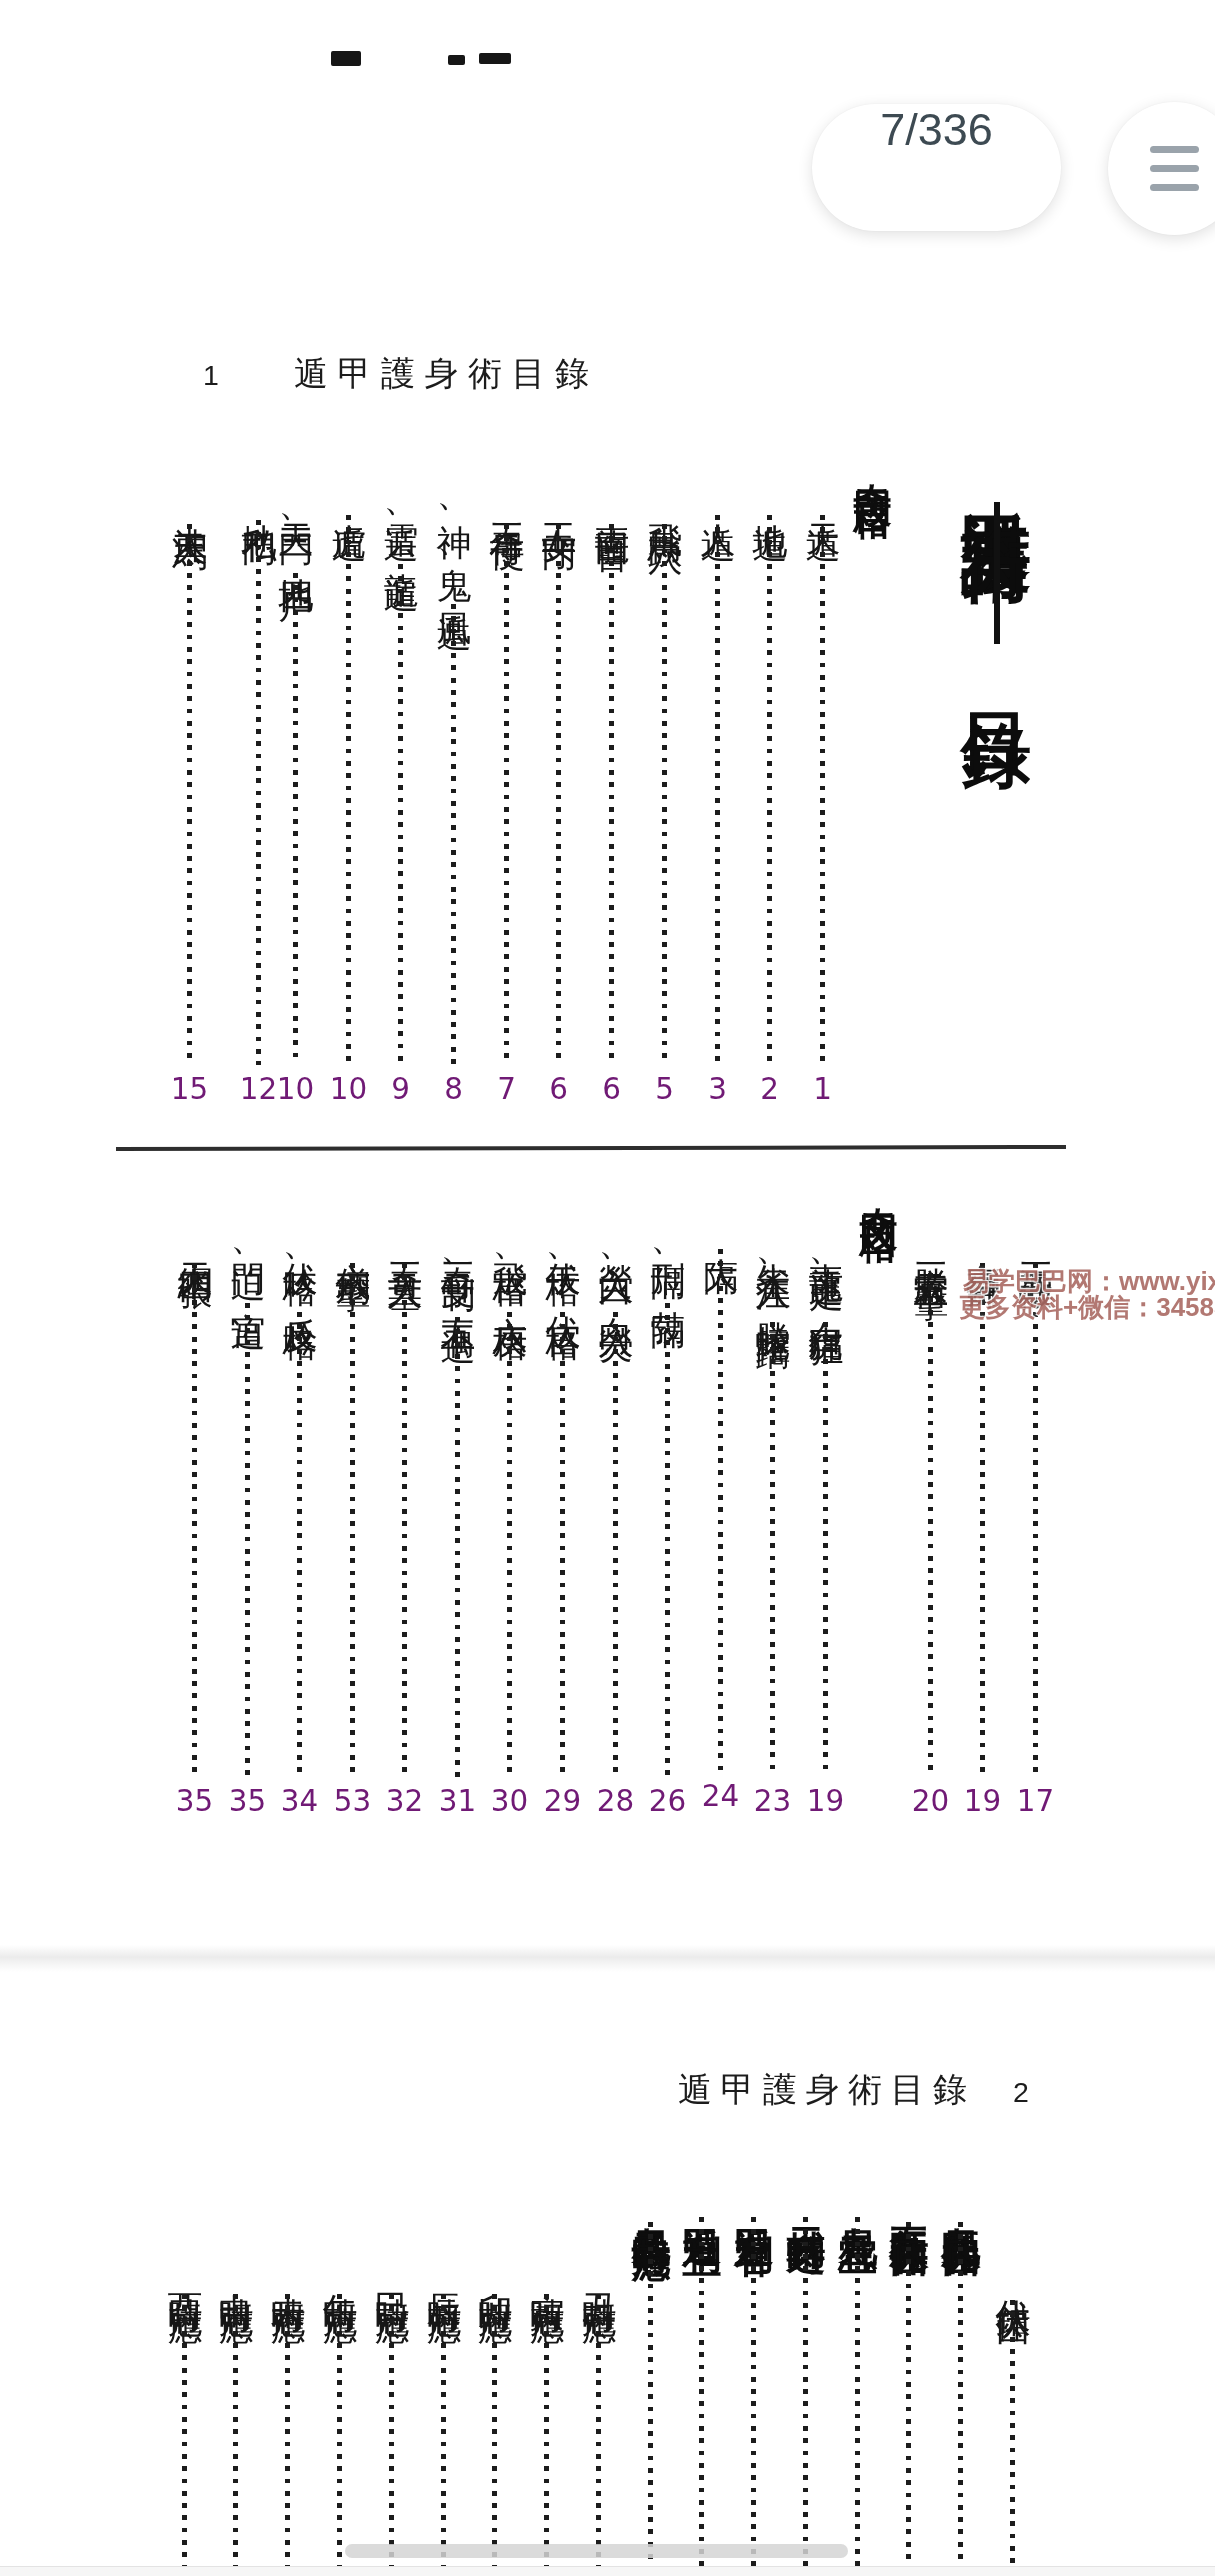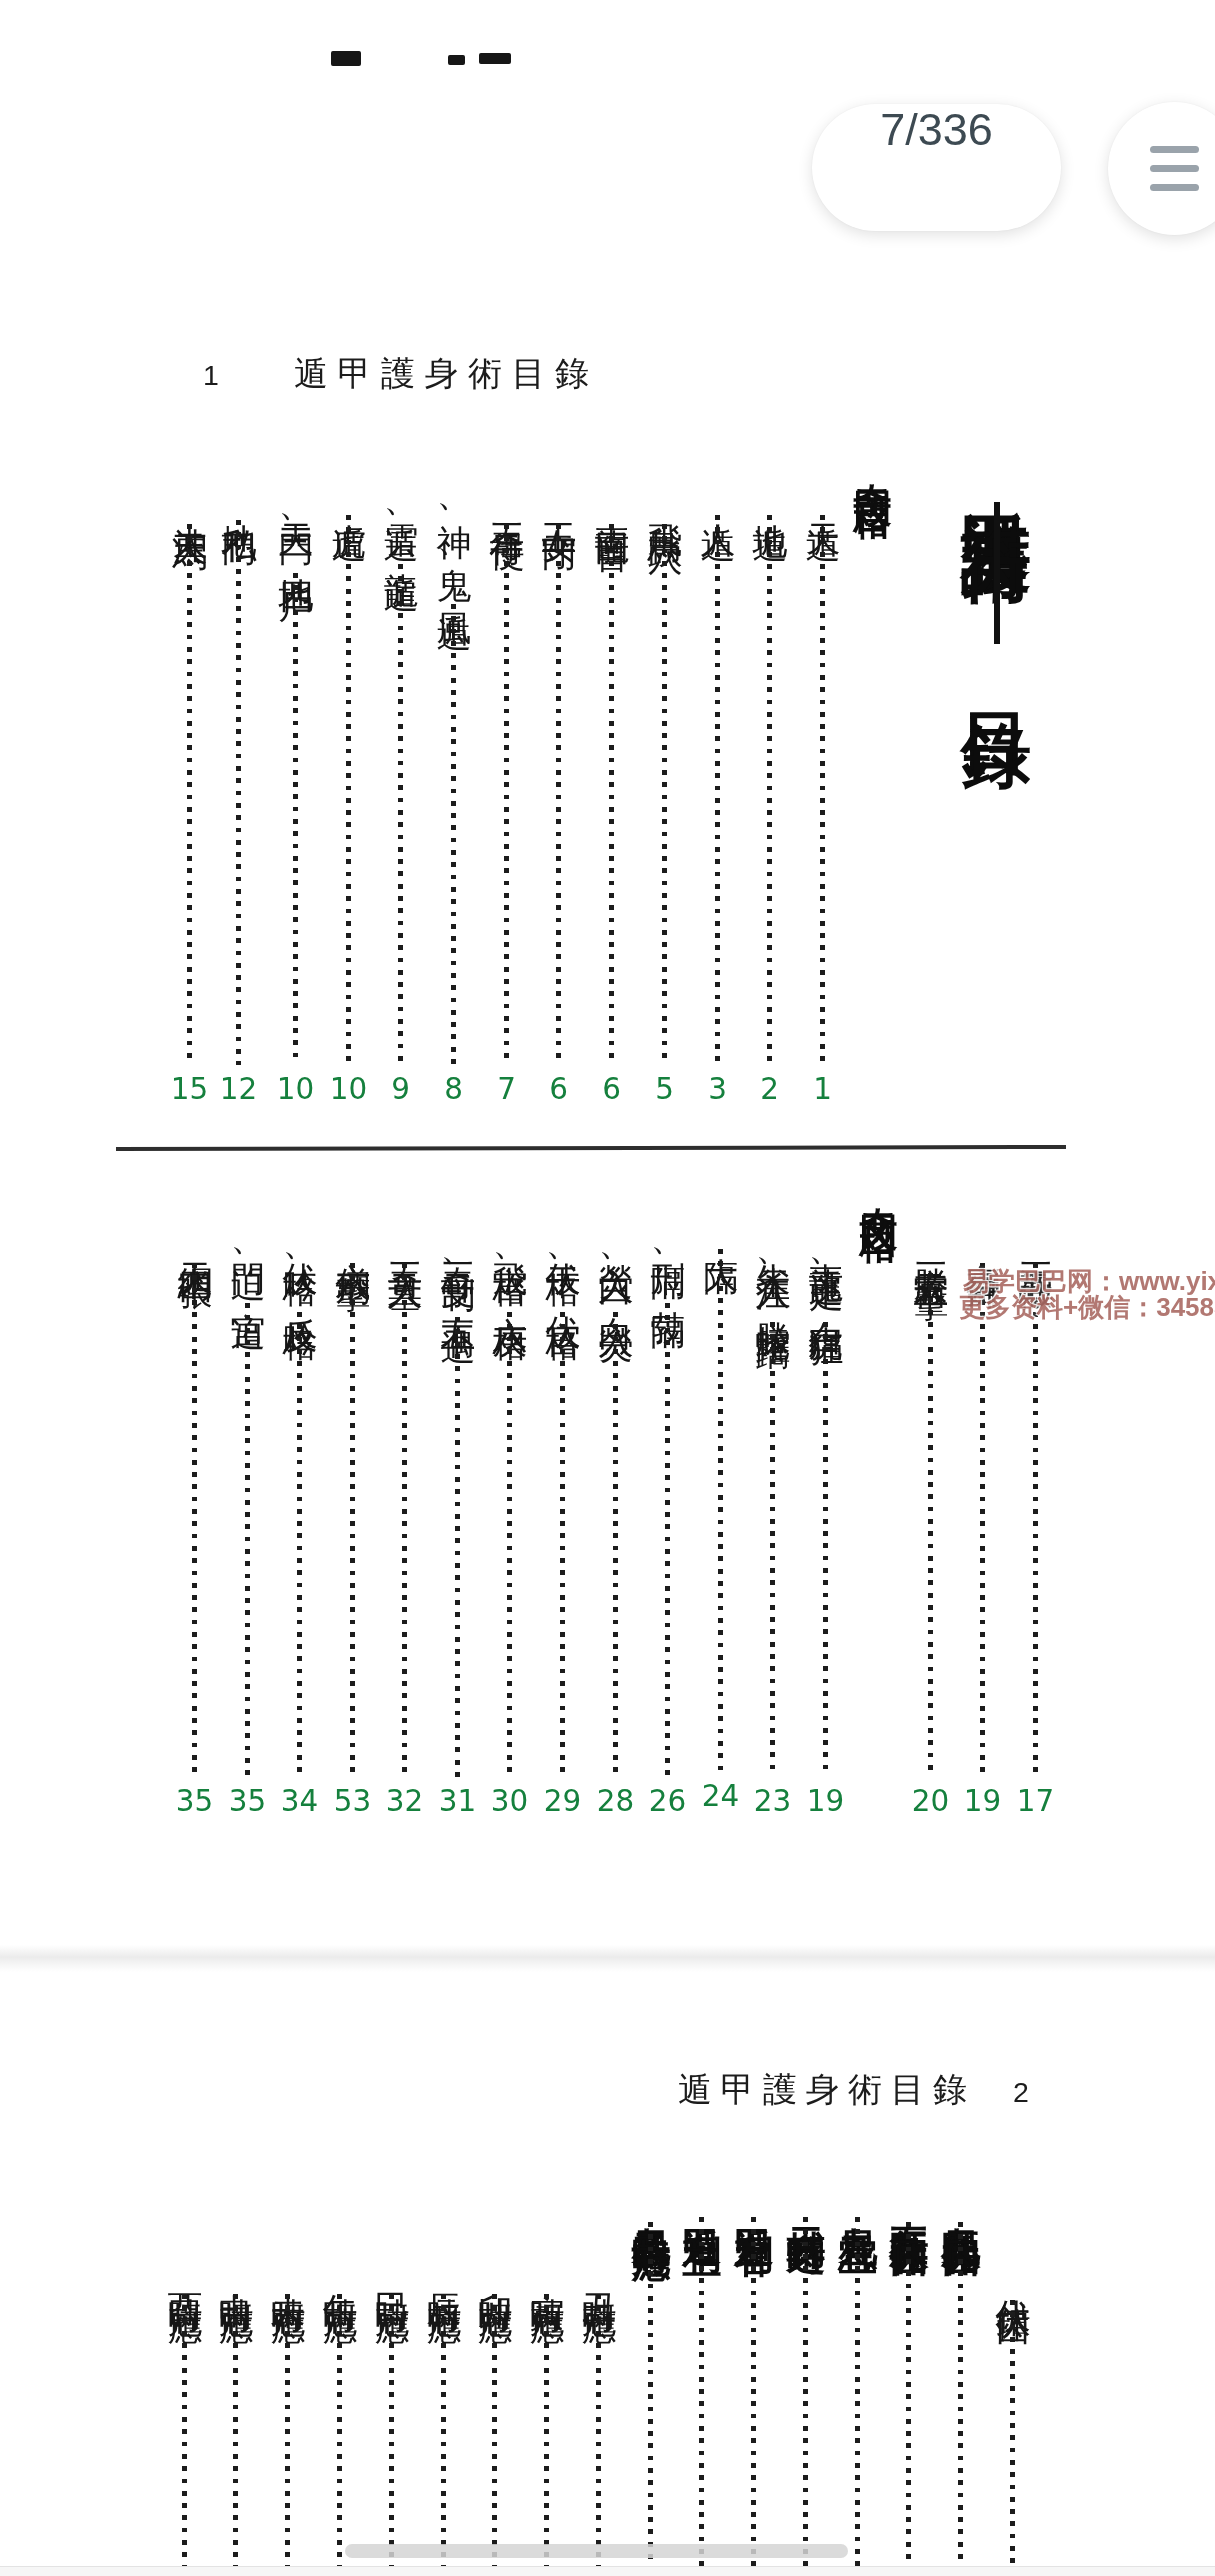--- a/index.html
+++ b/index.html
@@ -37,21 +37,21 @@
   .main-title{position:absolute;left:959px;top:454px;width:76px;display:flex;flex-direction:column;align-items:center;}
   .mt-text{writing-mode:vertical-rl;text-orientation:upright;font-size:70px;font-weight:800;letter-spacing:6.6px;line-height:1;color:#0c0c0c;}
   .mt-dash{width:6.6px;height:142px;background:#111;margin:15px 0;}
 
   .col{position:absolute;width:53px;display:flex;flex-direction:column;align-items:center;}
   .vtext{writing-mode:vertical-rl;text-orientation:upright;font-size:35px;letter-spacing:4.7px;line-height:1.05;color:#161616;}
   .vtext.hdr{font-size:38px;font-weight:800;letter-spacing:5.7px;color:#0d0d0d;}
   .vtext.b{font-size:39px;font-weight:800;letter-spacing:2.8px;color:#0d0d0d;}
   .leader{flex:1 1 auto;width:4.7px;margin-top:9.5px;
           background:repeating-linear-gradient(to bottom,#1c1c1c 0 4.7px,transparent 4.7px 12.3px);}
-  .num{height:34px;margin-top:7px;font-size:29.4px;color:#15803d;font-family:"DejaVu Sans",sans-serif;}
+  .num{height:34px;margin-top:7px;font-size:29.4px;color:#701a75;font-family:"DejaVu Sans",sans-serif;}
 
   .sec-divider{position:absolute;left:116px;top:1146px;width:950px;height:3.8px;background:#2e2e2e;transform:rotate(-0.12deg);}
 
   
   .wm{position:absolute;font-size:26px;font-weight:700;color:#aa6a63;opacity:.9;white-space:nowrap;z-index:6;
       text-shadow:0.9px 0.9px 0 #fff,-0.9px -0.9px 0 #fff,0.9px -0.9px 0 #fff,-0.9px 0.9px 0 #fff,0 0 3.8px #fff;}
   .wm1{left:963px;top:1264px;}
   .wm2{left:959px;top:1290px;}
 
   
@@ -144,21 +144,21 @@
       <div class="col" style="left: 322px; top: 496px; height: 610px;">
         <div class="vtext">虎遁</div>
         <div class="leader"></div>
         <div class="num">10</div>
       </div>
       <div class="col" style="left: 269px; top: 496px; height: 610px;">
         <div class="vtext">天三門、地四戶</div>
         <div class="leader"></div>
         <div class="num">10</div>
       </div>
-      <div class="col" style="left: 212px; top: 496px; height: 610px;">
+      <div class="col" style="left: 232px; top: 496px; height: 610px;">
         <div class="vtext">地私門</div>
         <div class="leader"></div>
         <div class="num">12</div>
       </div>
       <div class="col" style="left: 163px; top: 496px; height: 610px;">
         <div class="vtext">太沖天馬</div>
         <div class="leader"></div>
         <div class="num">15</div>
       </div>
     </div>

